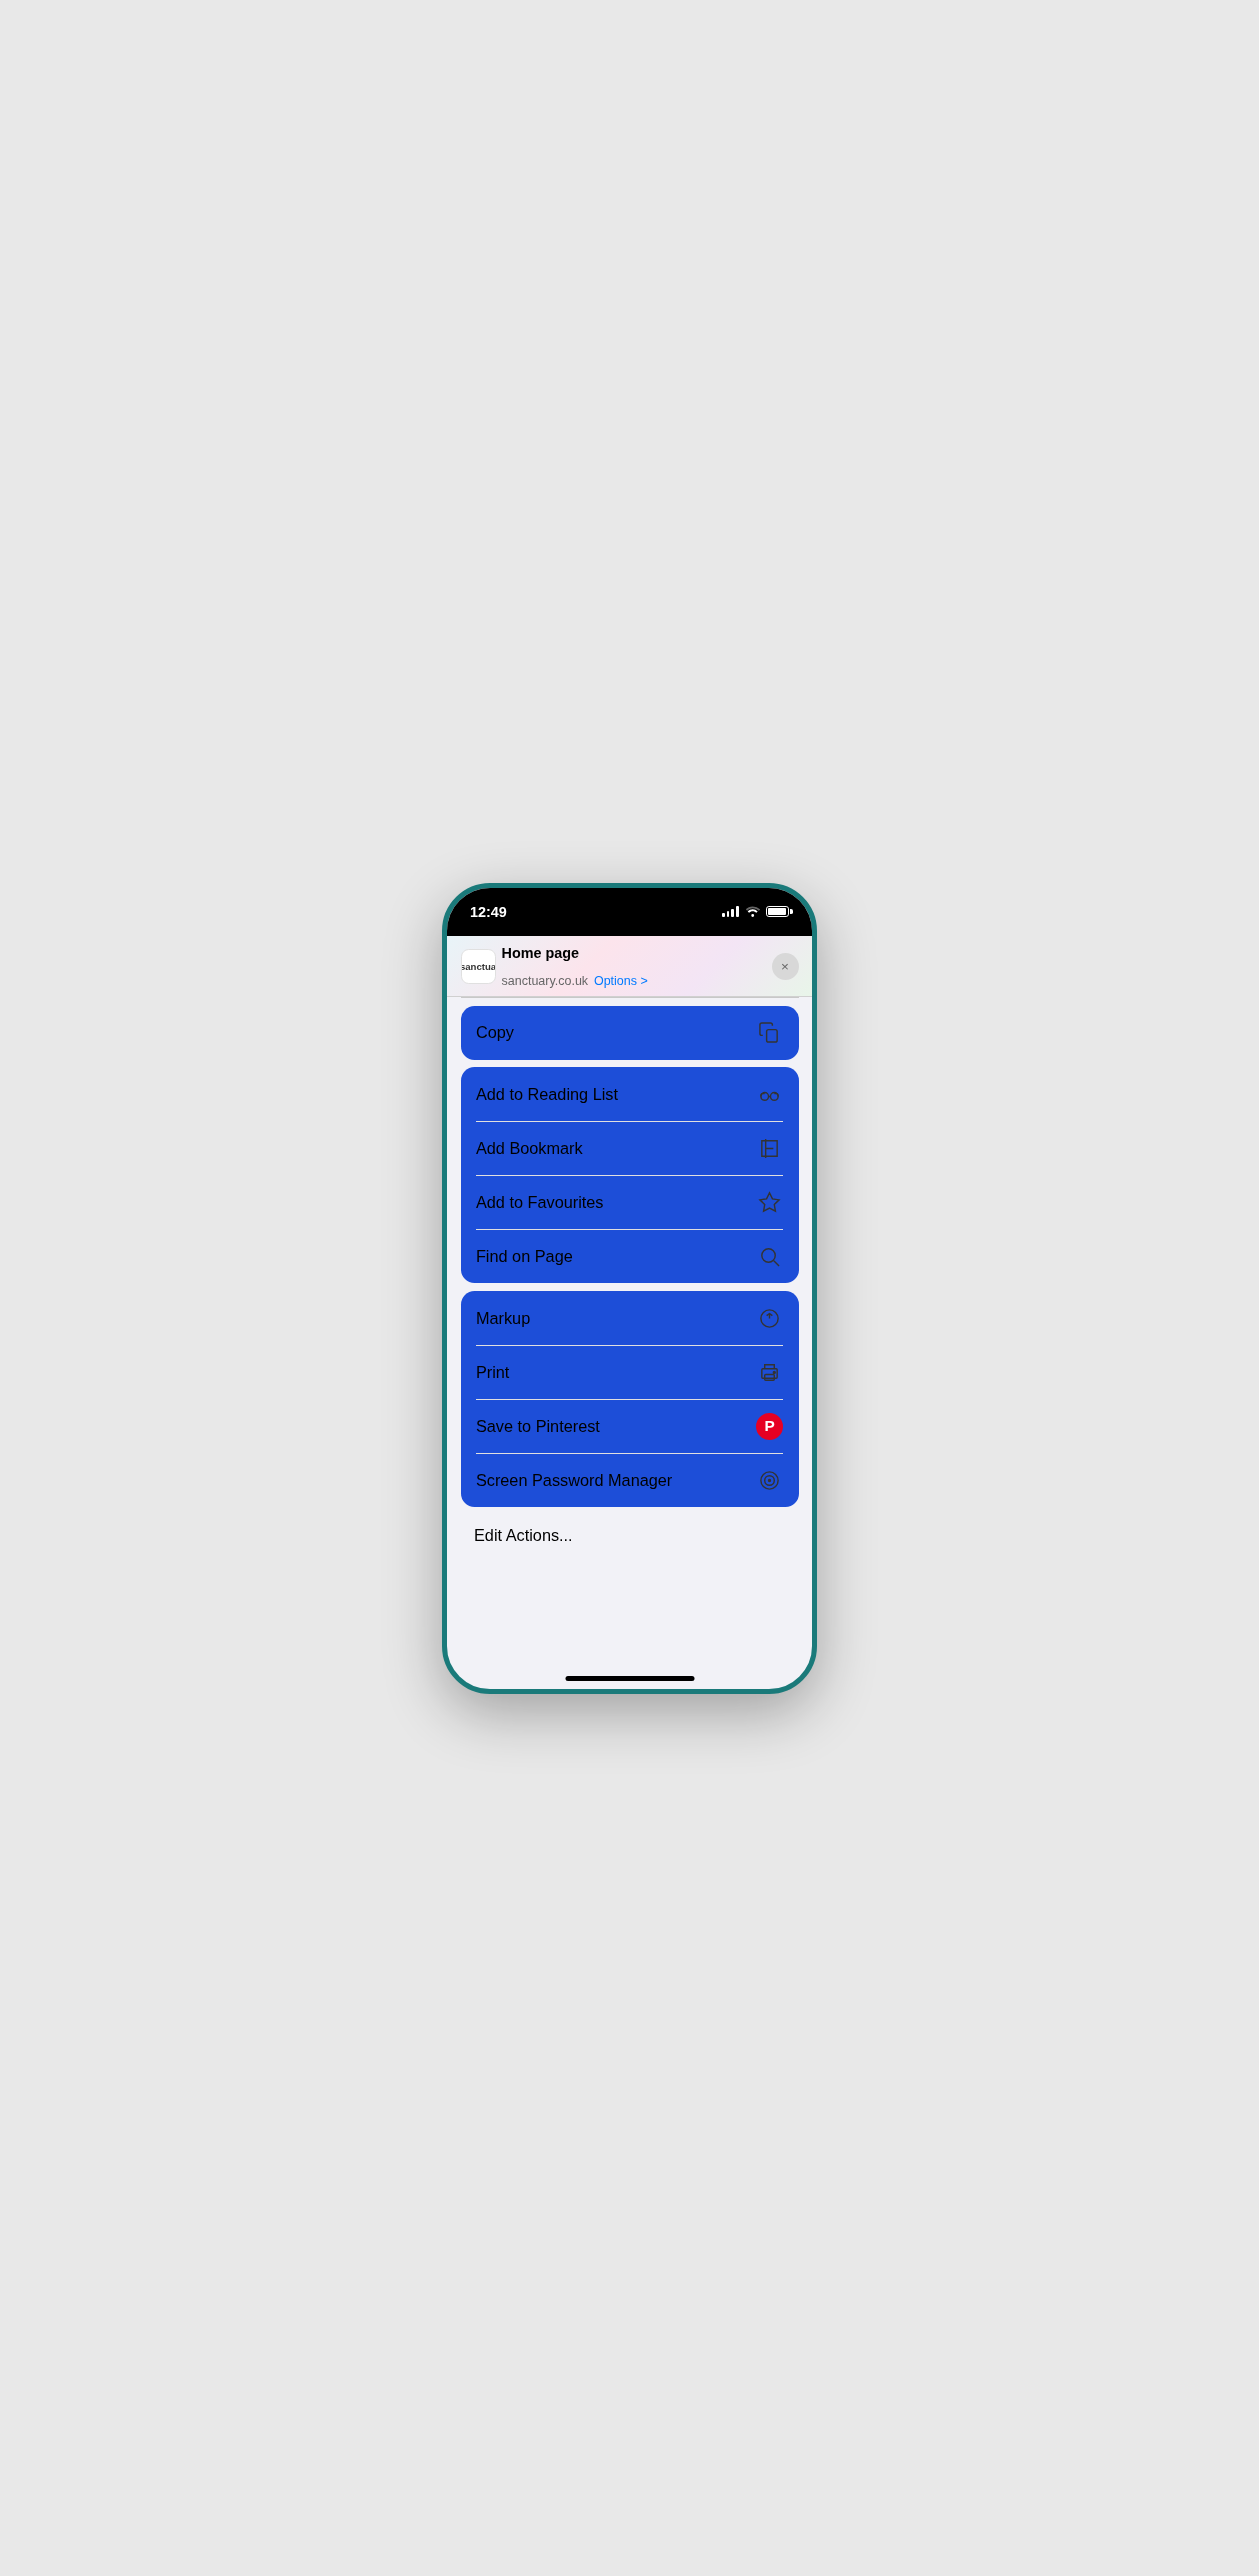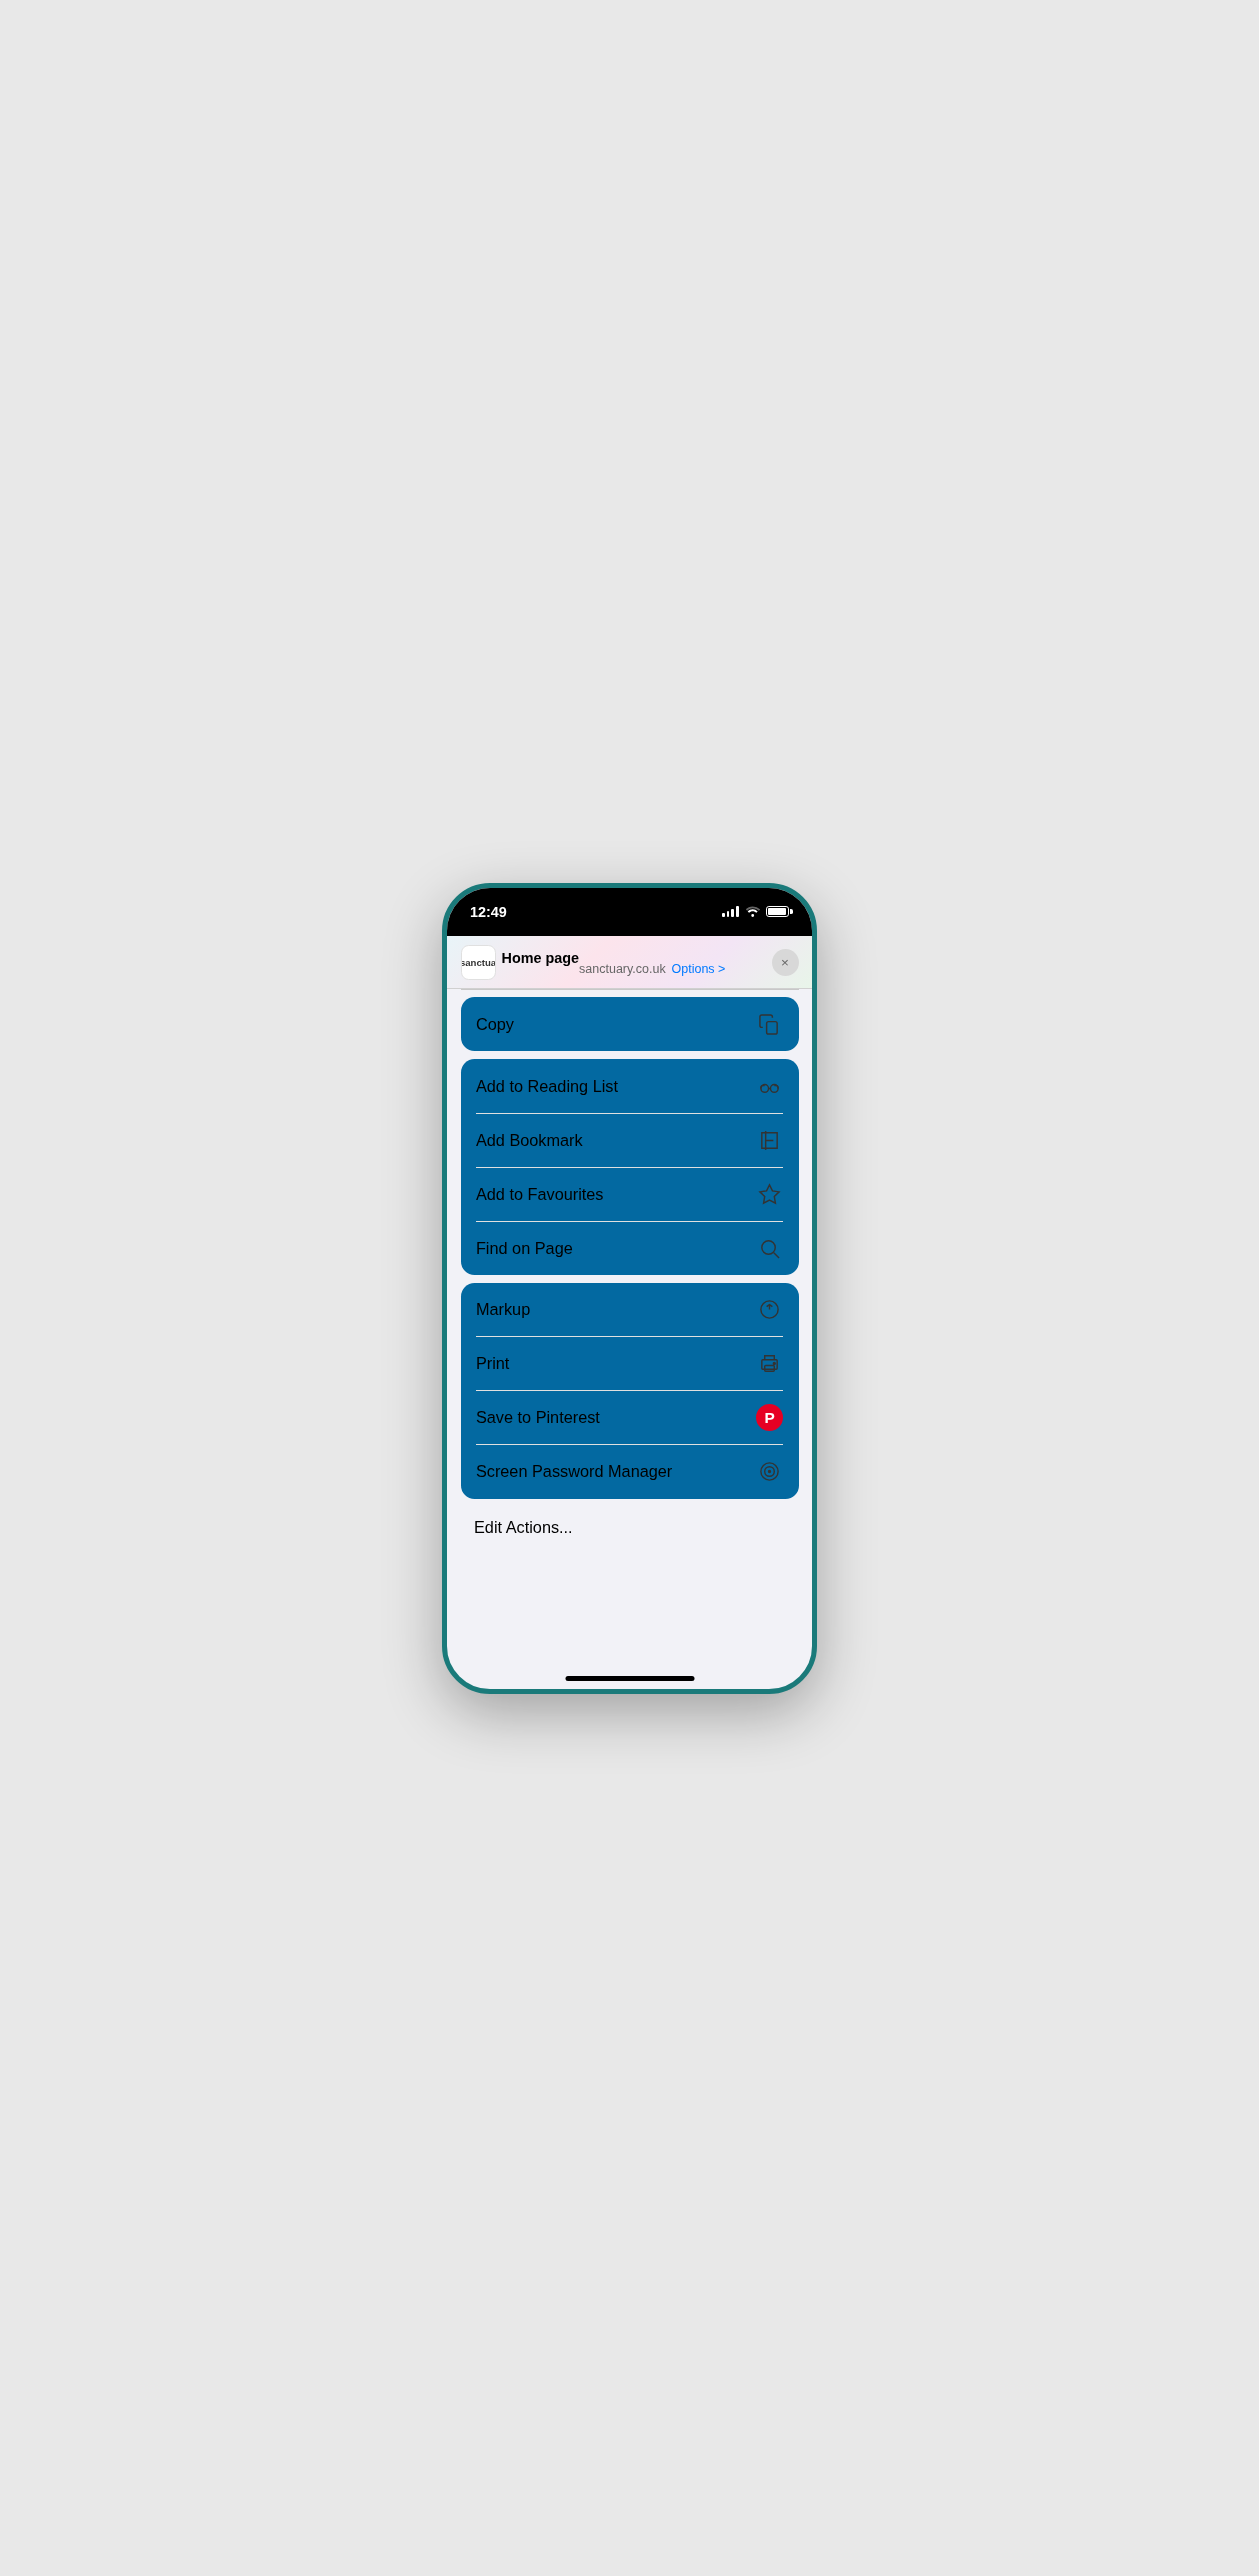--- a/index.html
+++ b/index.html
@@ -110,21 +110,21 @@
       font-weight: 600;
       color: #333;
       flex-shrink: 0;
       border: 1px solid #e0e0e0;
       overflow: hidden;
     }
 
     .browser-info {
       flex: 1;
       display: flex;
-      flex-direction: row;
+      flex-direction: column;
     }
 
     .browser-title {
       font-size: 14.4px;
       font-weight: 600;
       color: #000;
       line-height: 1.2;
     }
 
     .browser-url-row {
@@ -169,21 +169,21 @@
     .menu-container {
       padding: 7.7px 13.5px;
       display: flex;
       flex-direction: column;
       gap: 7.7px;
       overflow-y: auto;
       height: calc(100% - 48px - 62px);
     }
 
     .menu-section {
-      background: #0369a1;
+      background: #1d4ed8;
       border-radius: 13.5px;
       overflow: hidden;
     }
 
     .menu-item {
       display: flex;
       align-items: center;
       justify-content: space-between;
       padding: 13.5px 15.4px;
       cursor: pointer;

